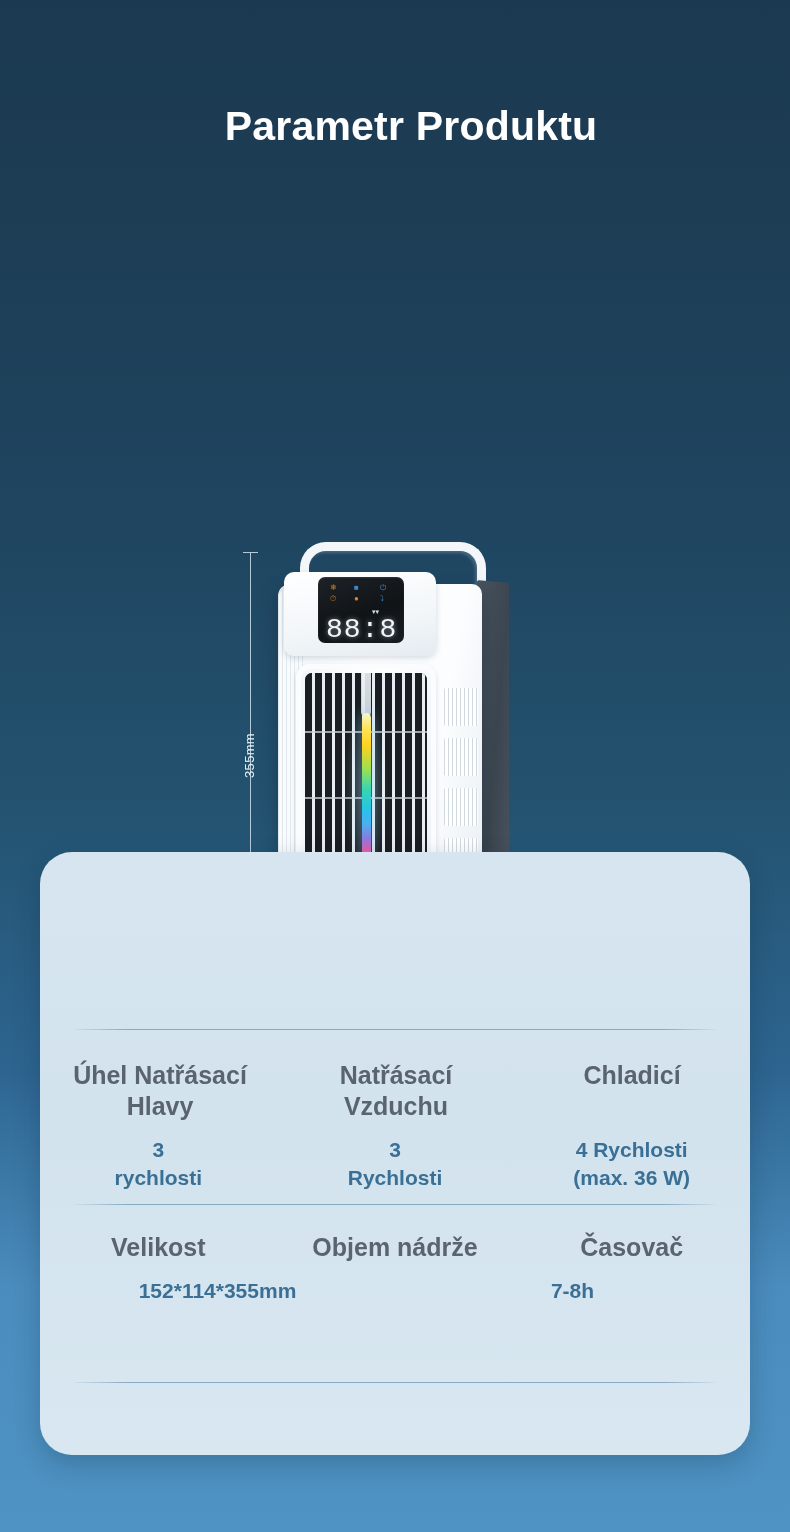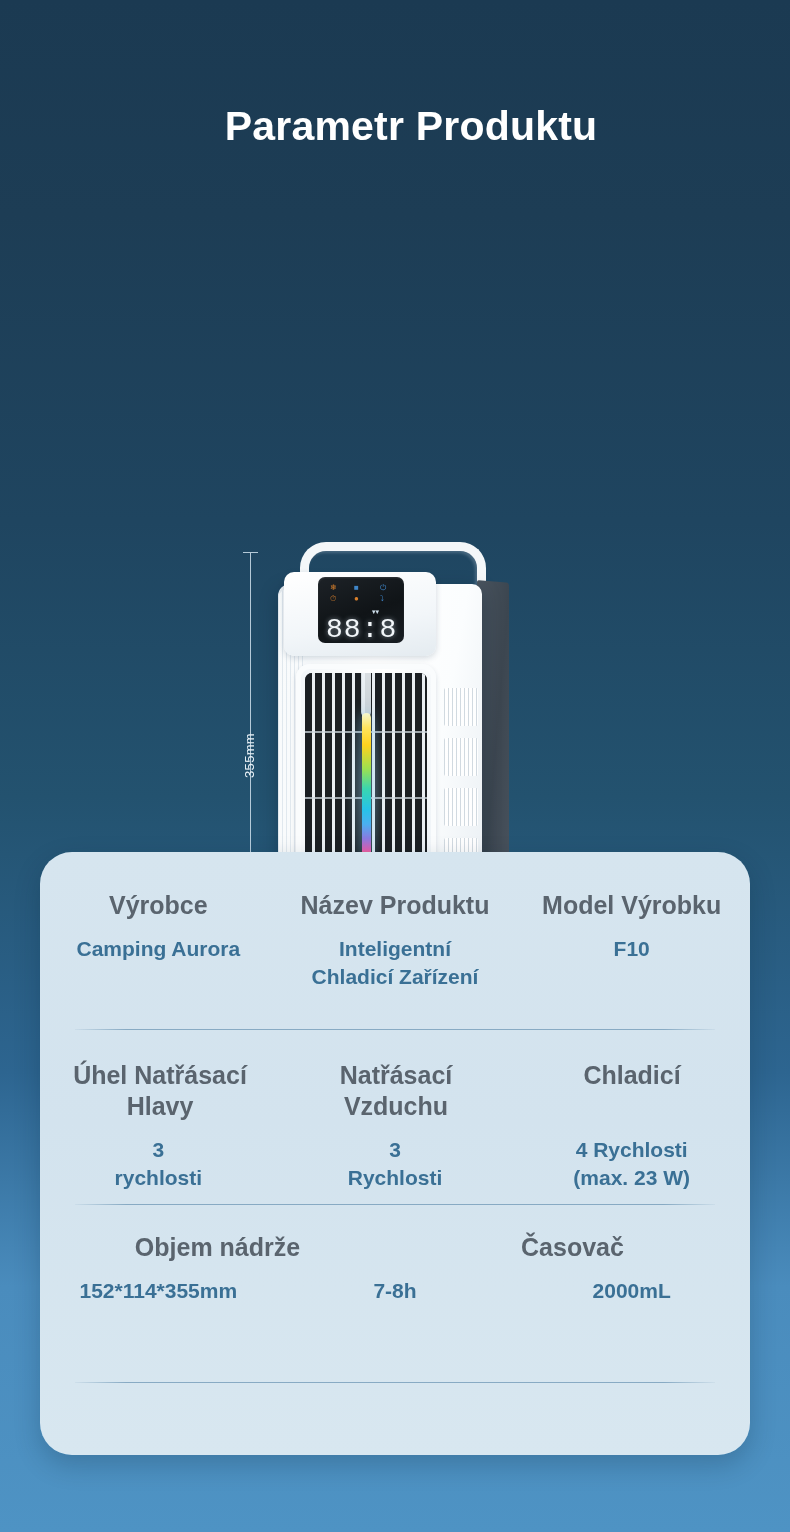--- a/index.html
+++ b/index.html
@@ -277,60 +277,47 @@
     </div>
 
     <div class="skirt"></div>
     <div class="skirt-ridges"></div>
     <div class="skirt-plate"></div>
   </div>
 </div>
 
 <div class="card">
 
-  <div class="row r1">
-    <div class="hdr">
-      <div class="cell">Výrobce</div>
-      <div class="cell">Název Produktu</div>
-      <div class="cell">Model Výrobku</div>
-    </div>
-    <div class="vals">
-      <div class="cell">Camping Aurora</div>
-      <div class="cell" style="white-space: pre-line;">Inteligentní
-Chladicí Zařízení</div>
-      <div class="cell">F10</div>
-    </div>
-  </div>
   <div class="divider d1"></div>
 
   <div class="row r2">
     <div class="hdr">
       <div class="cell" style="white-space: pre-line; padding-left: 8px;">Úhel Natřásací
 Hlavy</div>
       <div class="cell" style="white-space: pre-line;">Natřásací
 Vzduchu</div>
       <div class="cell">Chladicí</div>
     </div>
     <div class="vals">
       <div class="cell" style="white-space: pre-line;">3
 rychlosti</div>
       <div class="cell" style="white-space: pre-line;">3
 Rychlosti</div>
       <div class="cell" style="white-space: pre-line;">4 Rychlosti
-(max. 23 W)</div>
+(max. 36 W)</div>
     </div>
   </div>
   <div class="divider d2"></div>
 
   <div class="row r3">
     <div class="hdr">
+      <div class="cell">Velikost</div>
       <div class="cell">Objem nádrže</div>
       <div class="cell">Časovač</div>
     </div>
     <div class="vals">
       <div class="cell">152*114*355mm</div>
       <div class="cell">7-8h</div>
-      <div class="cell">2000mL</div>
     </div>
   </div>
   <div class="divider d3"></div>
 
 </div>
 
 </body></html>

